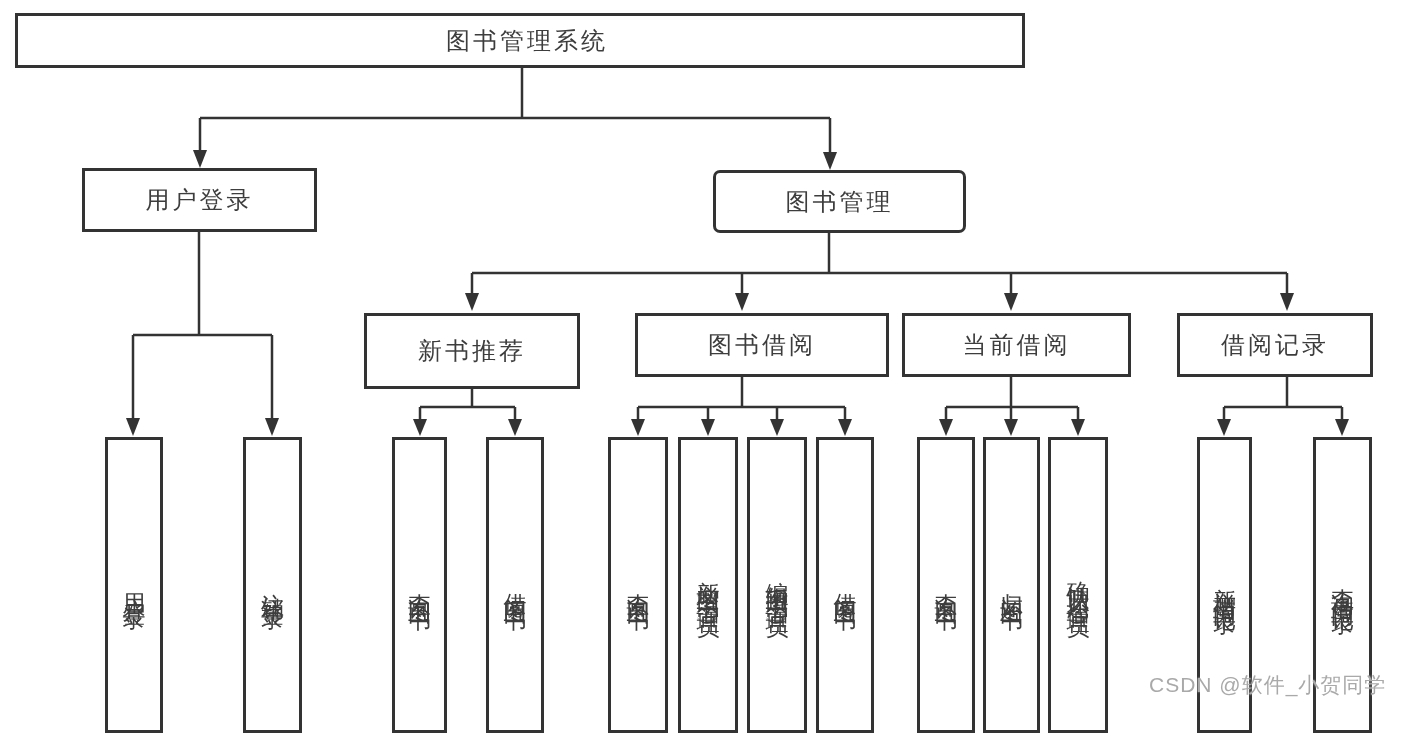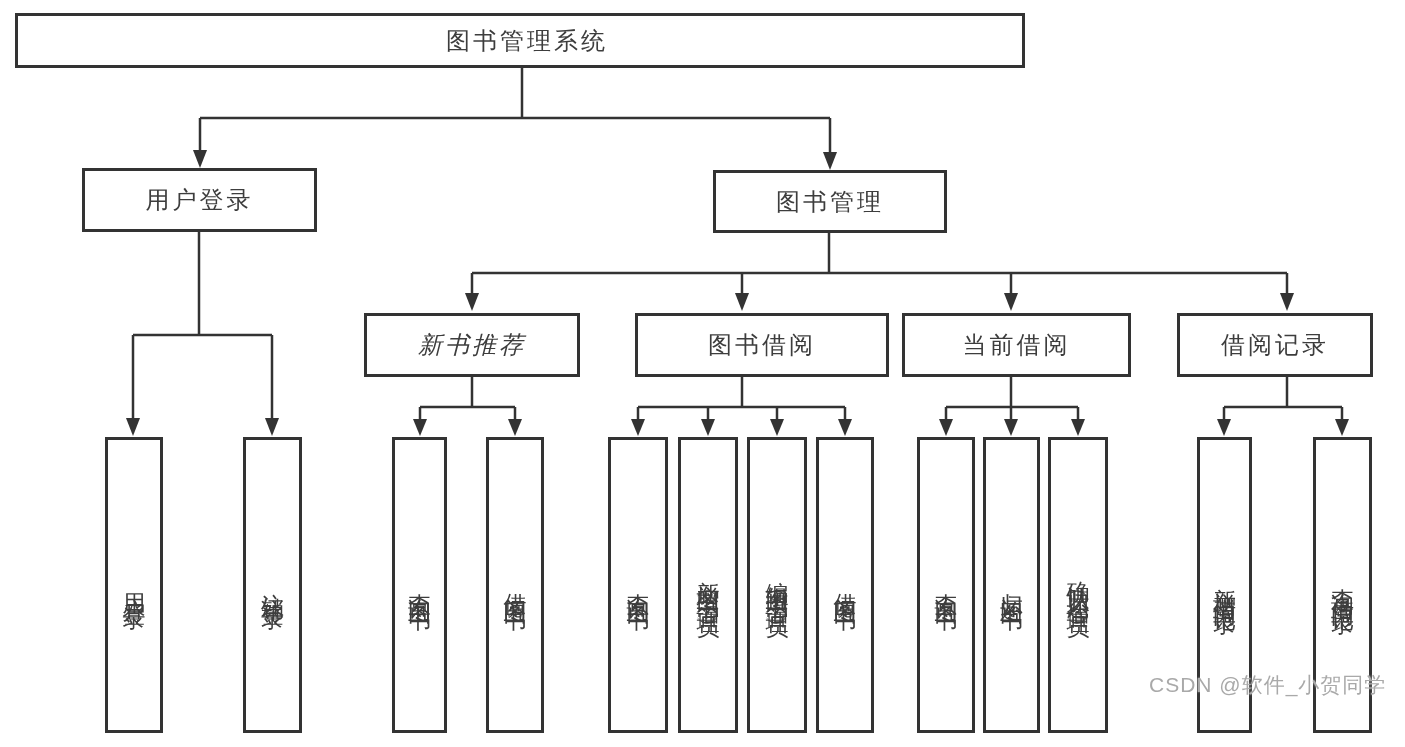--- a/index.html
+++ b/index.html
@@ -131,25 +131,25 @@
     </g>
   </svg>
 
   <div class="node root-box" style="left:15px; top:13px; width:1010px; height:55px;padding-left:14px;">
     <span class="hlabel">图书管理系统</span>
   </div>
 
   <div class="node" style="left:82px; top:168px; width:235px; height:64px;">
     <span class="hlabel">用户登录</span>
   </div>
-  <div class="node" style="left:713px; top:170px; width:234px; height:63px;">
+  <div class="node" style="left:713px; top:170px; width:253px; height:63px;border-radius:7px;">
     <span class="hlabel">图书管理</span>
   </div>
 
-  <div class="node" style="left:364px; top:313px; width:216px; height:64px;font-style:italic;">
+  <div class="node" style="left:364px; top:313px; width:216px; height:76px;">
     <span class="hlabel">新书推荐</span>
   </div>
   <div class="node" style="left:635px; top:313px; width:254px; height:64px;">
     <span class="hlabel">图书借阅</span>
   </div>
   <div class="node" style="left:902px; top:313px; width:229px; height:64px;">
     <span class="hlabel">当前借阅</span>
   </div>
   <div class="node" style="left:1177px; top:313px; width:196px; height:64px;">
     <span class="hlabel">借阅记录</span>

